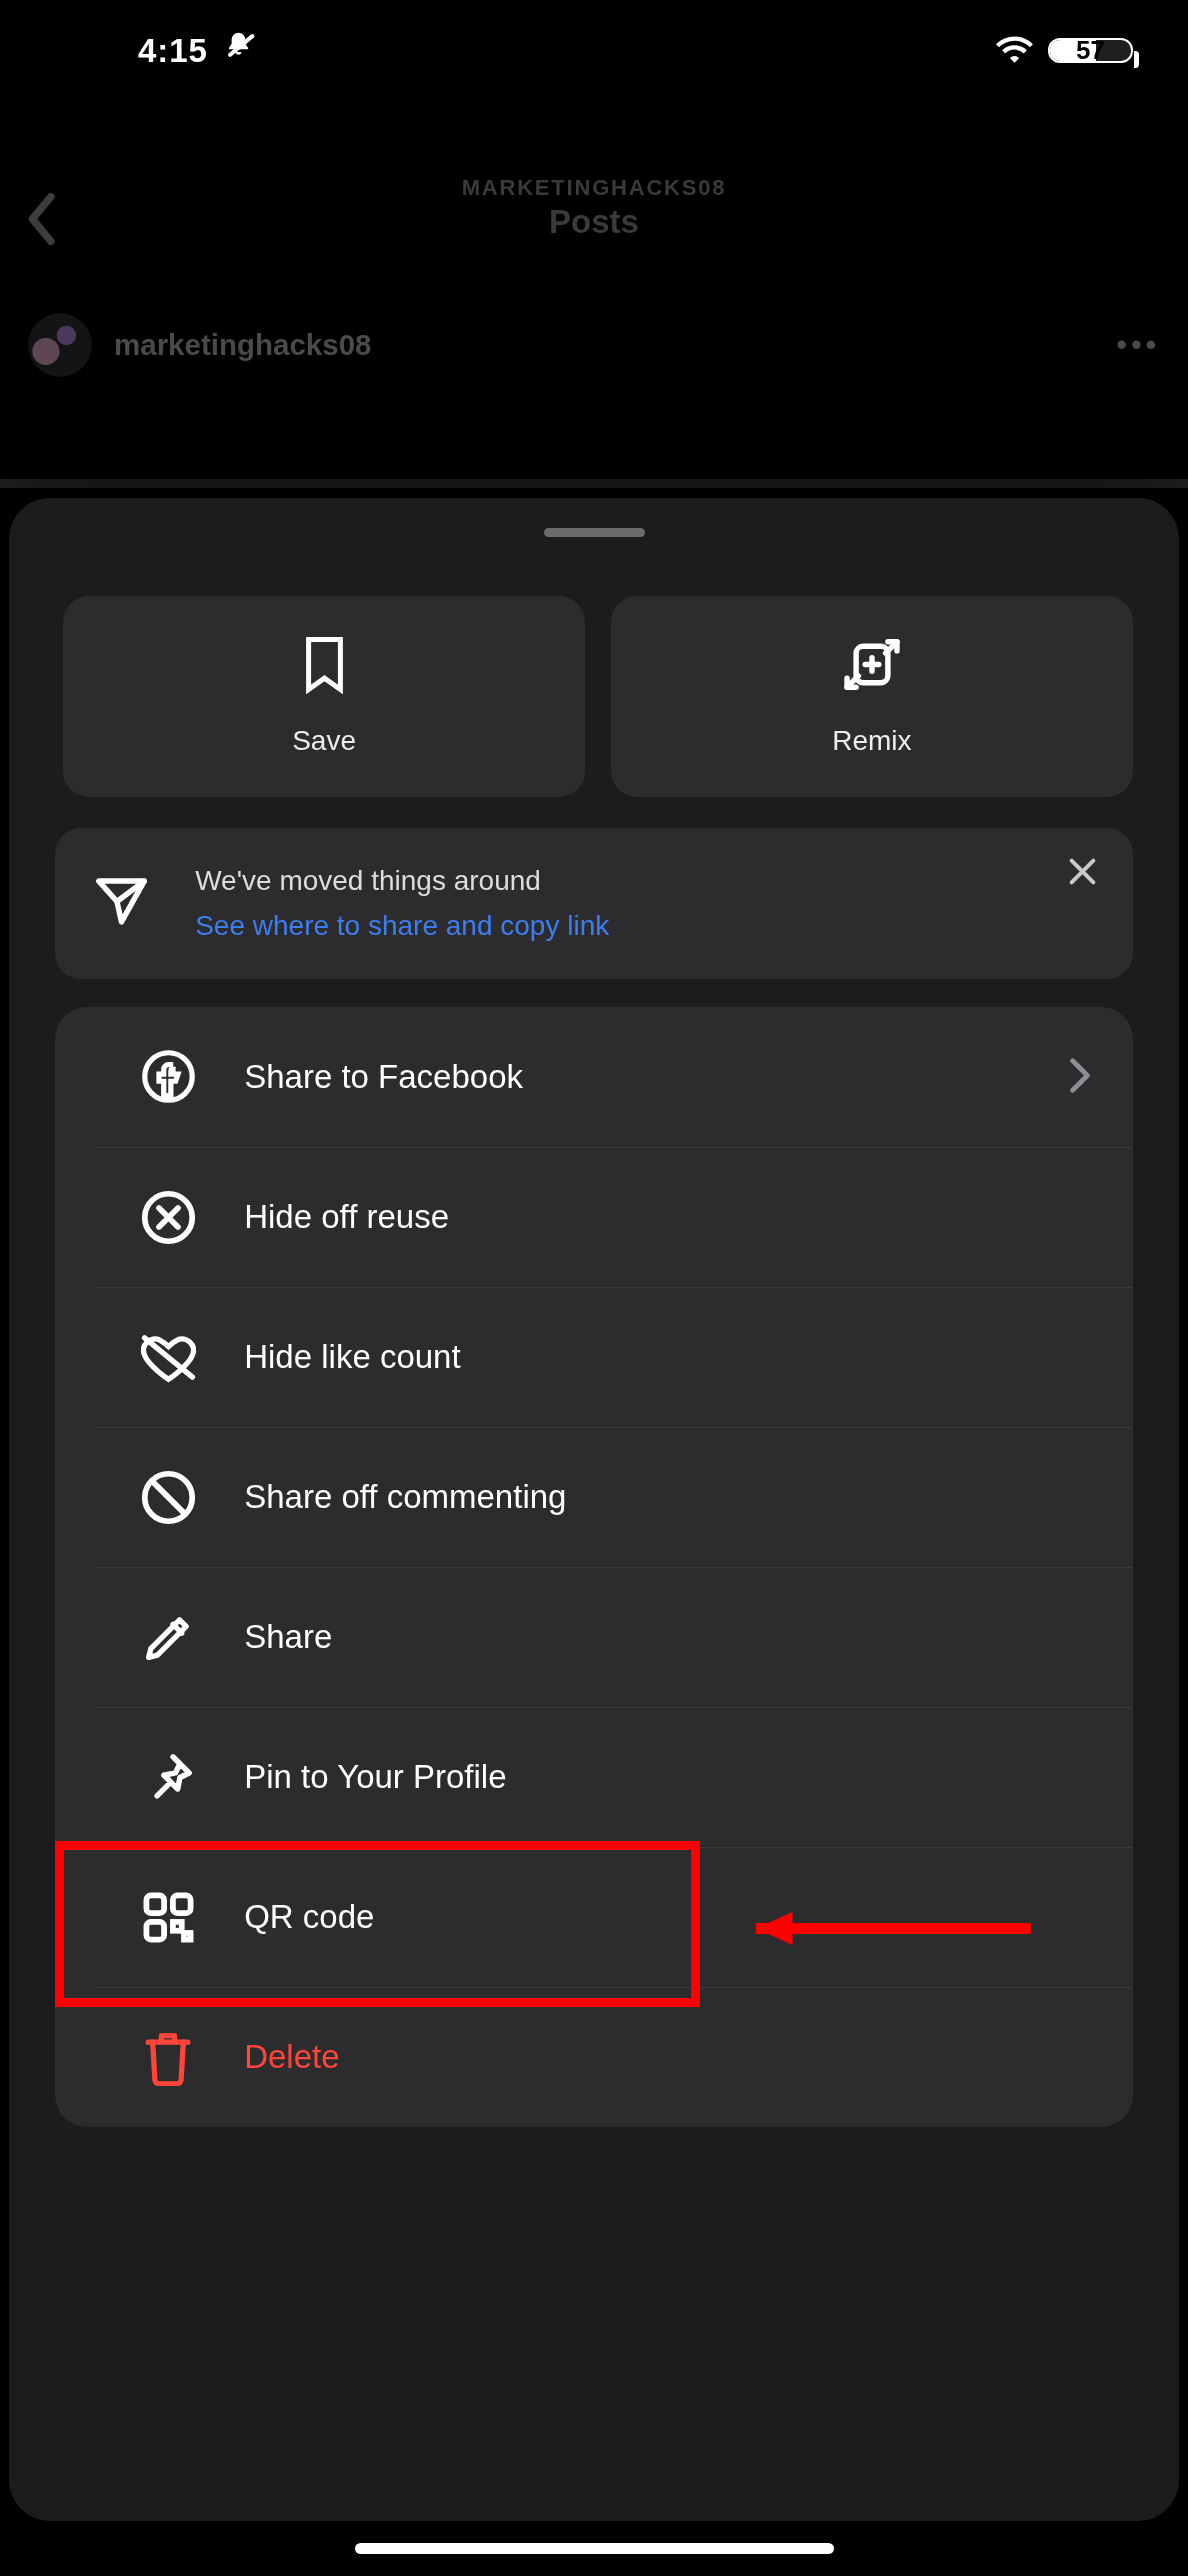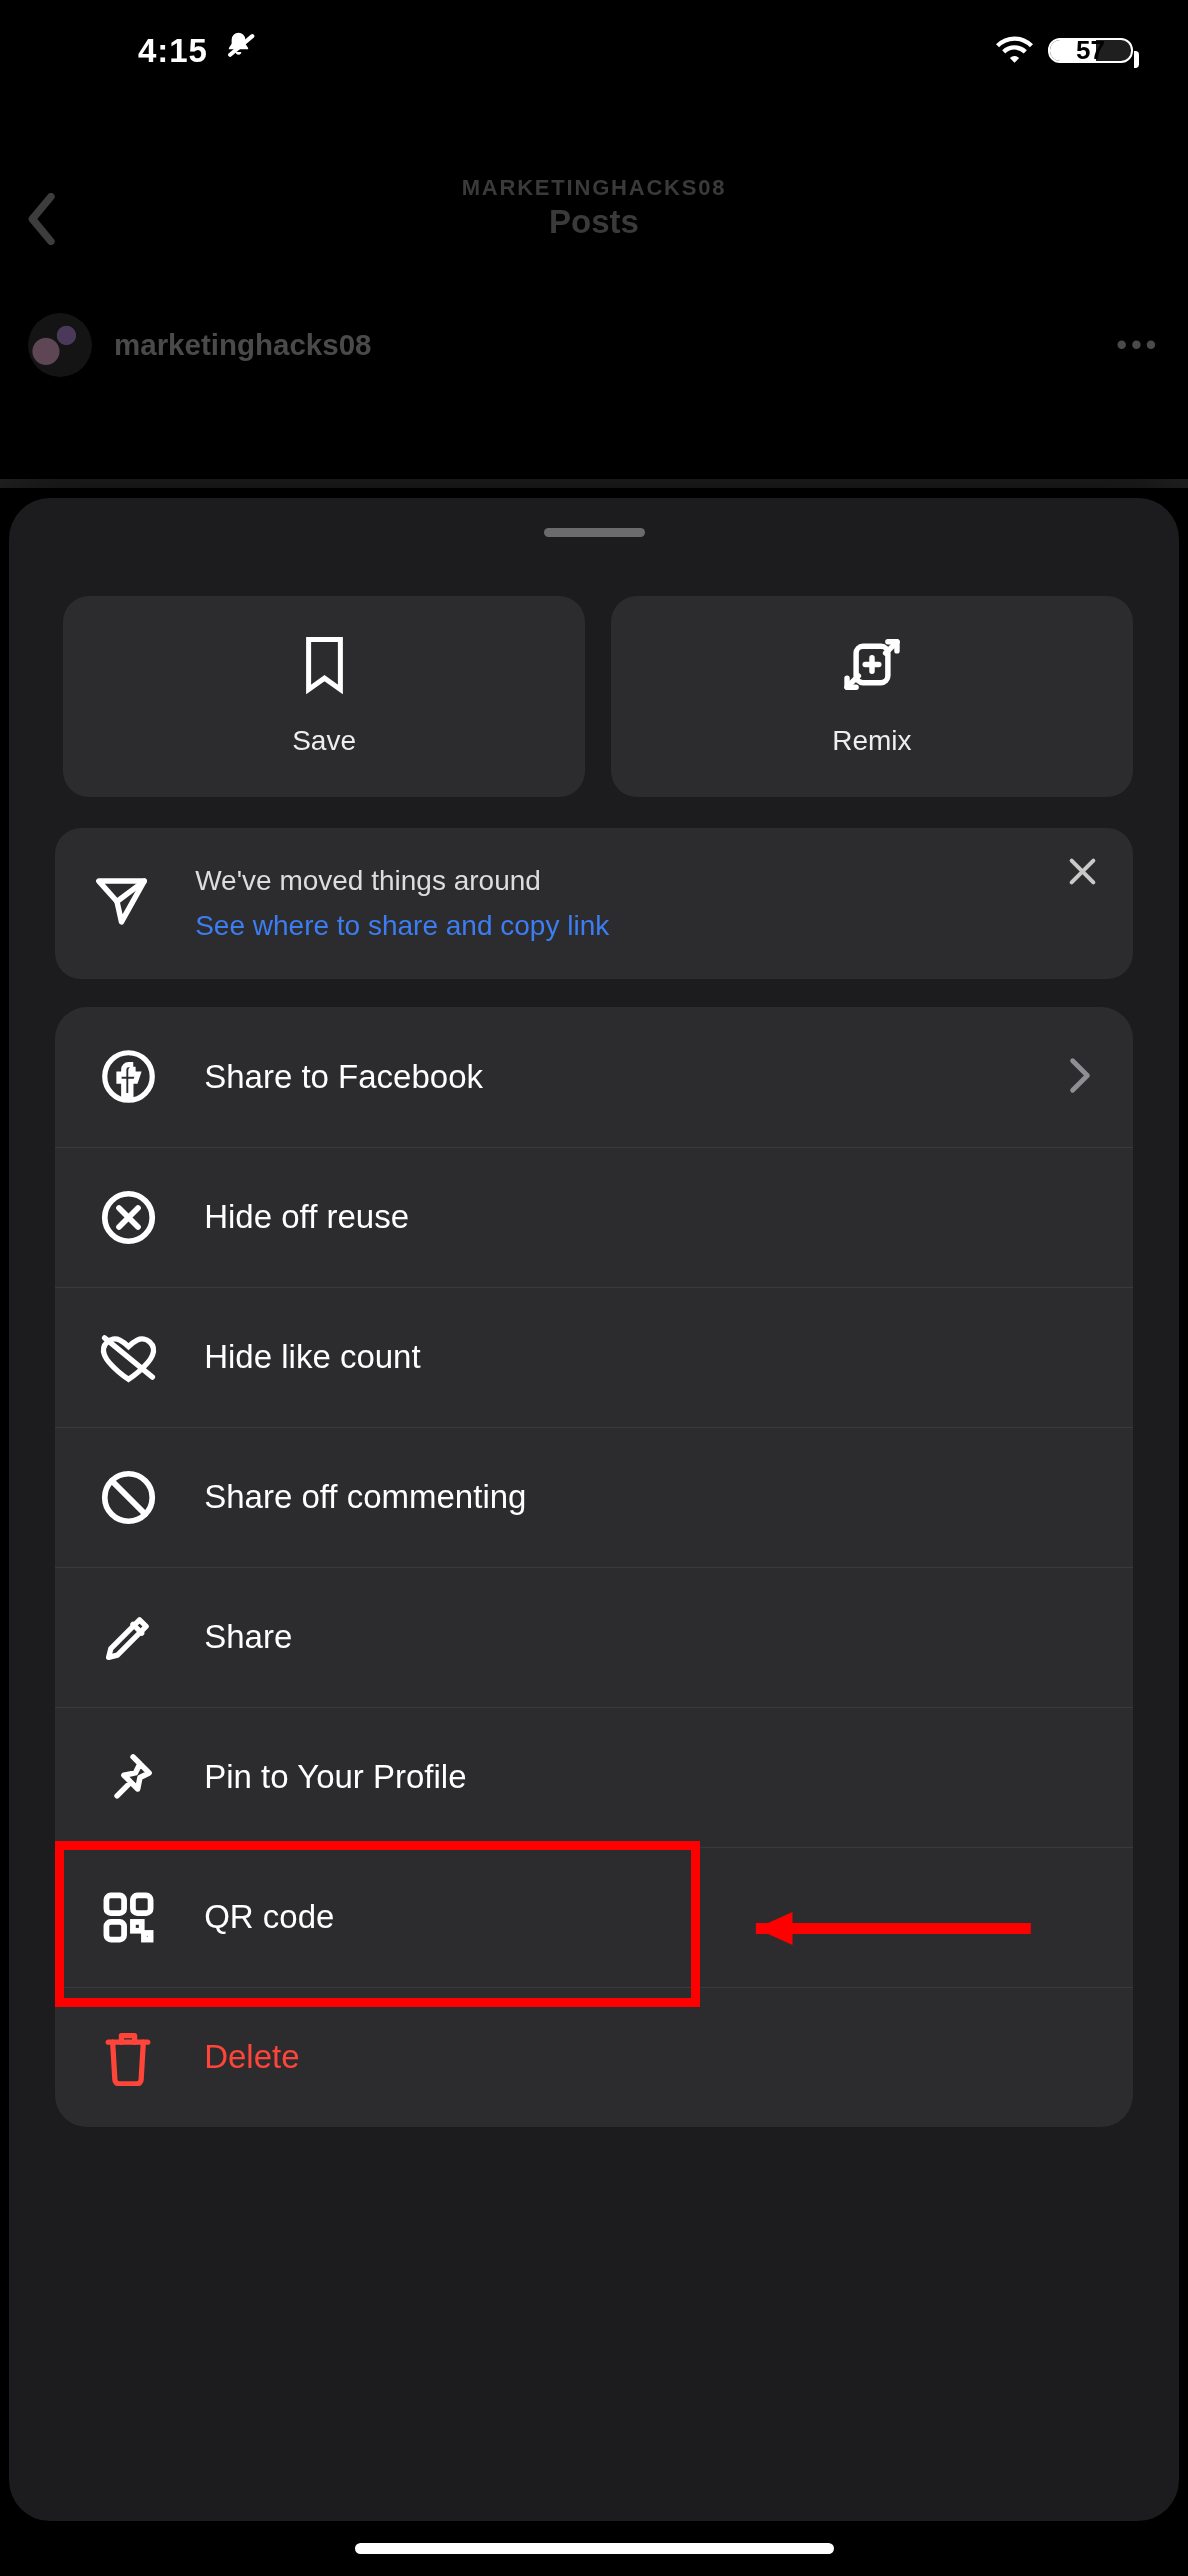--- a/index.html
+++ b/index.html
@@ -186,20 +186,21 @@
   .notice .close {
     position: absolute; top: 28px; right: 35px;
     color: #c9c9c9;
   }
 
   .menu {
     margin: 28px 46px 8px 46px;
     background: #2c2c2e;
     border-radius: 32px;
     overflow: hidden;
+    padding-left: 40px;
   }
   .menu-item {
     display: flex;
     align-items: center;
     gap: 44px;
     padding: 0 41px;
     height: 140px;
     border-top: 0.9px solid #3a3a3c;
     position: relative;
   }

